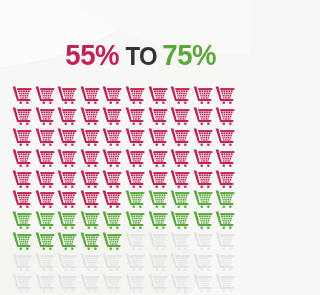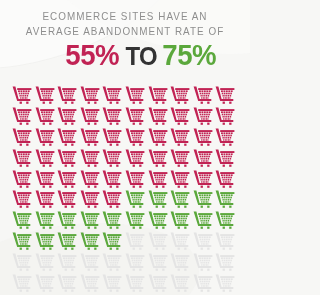--- a/index.html
+++ b/index.html
@@ -55,24 +55,20 @@
 </style>
 </head>
 <body>
 
 <div id="stage">
 
   <div class="swoosh sw1"></div>
   <div class="swoosh sw2"></div>
   <div class="swoosh sw3"></div>
 
-  <div class="headline">
-    <span class="hl">ECOMMERCE SITES HAVE AN</span>
-    <span class="hl">AVERAGE ABANDONMENT RATE OF</span>
-  </div>
 
   <div class="stat">
     <span class="n55">55%</span><span class="to">TO</span><span class="n75">75%</span>
   </div>
 
   <div id="grid">
       <div class="cart">
         <svg viewBox="0 0 20 18" xmlns="http://www.w3.org/2000/svg">
           <rect x="5.2" y="2.1" width="14.2" height="1.9" fill="#c12354"></rect>
           <rect x="6.00" y="4.40" width="1.89" height="1.65" fill="#c12354"></rect>

